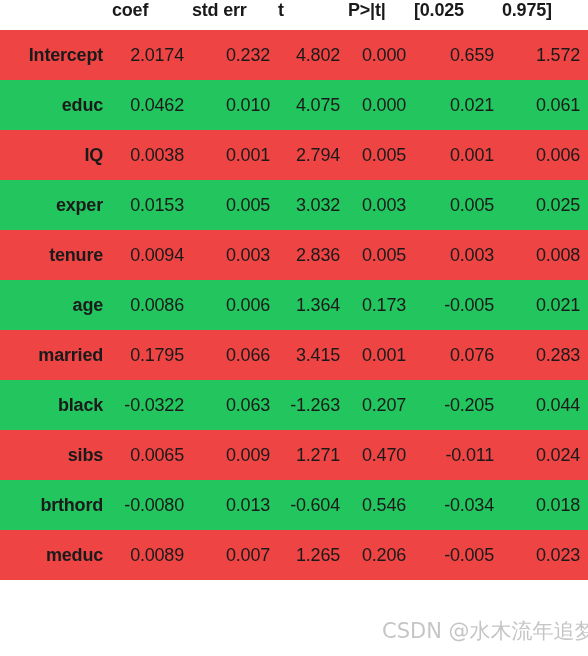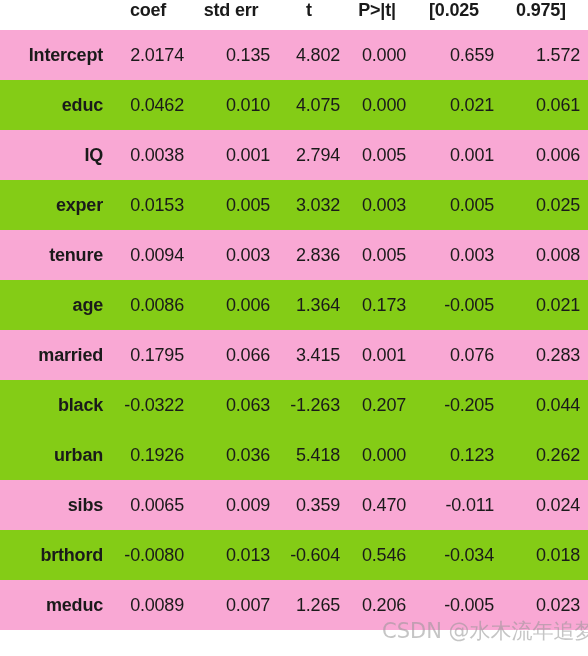--- a/index.html
+++ b/index.html
@@ -24,21 +24,21 @@
   #regression-table col.c-coef   { width: 80px; }
   #regression-table col.c-stderr { width: 86px; }
   #regression-table col.c-t      { width: 70px; }
   #regression-table col.c-p      { width: 66px; }
   #regression-table col.c-lo     { width: 88px; }
   #regression-table col.c-hi     { width: 86px; }
 
   #regression-table thead th {
     font-size: 18px;
     font-weight: bold;
-    text-align: center;
+    text-align: left;
     padding: 0 8px 9px 0;
     vertical-align: bottom;
     white-space: nowrap;
     letter-spacing: -0.2px;
   }
   #regression-table thead th.th-label {
     text-align: right;
   }
   #regression-table tbody td {
     font-size: 18px;
@@ -47,24 +47,24 @@
     height: 50px;
     vertical-align: middle;
     white-space: nowrap;
     letter-spacing: -0.2px;
   }
   #regression-table tbody td.cell-label {
     font-weight: bold;
     padding-right: 9px;
   }
   #regression-table tbody tr.stripe td {
-    background: #f9a8d4;
+    background: #ef4444;
   }
   #regression-table tbody tr.plain td {
-    background: #84cc16;
+    background: #22c55e;
   }
   .watermark {
     position: absolute;
     left: 382px;
     top: 617px;
     font-size: 21px;
     color: rgba(150,150,150,0.55);
     white-space: nowrap;
     pointer-events: none;
     font-family: "DejaVu Sans", "Liberation Sans", sans-serif;
@@ -91,21 +91,21 @@
       <th>t</th>
       <th>P&gt;|t|</th>
       <th>[0.025</th>
       <th>0.975]</th>
     </tr>
   </thead>
   <tbody id="table-body">
       <tr class="stripe">
         <td class="cell-label">Intercept</td>
         <td>2.0174</td>
-        <td>0.135</td>
+        <td>0.232</td>
         <td>4.802</td>
         <td>0.000</td>
         <td>0.659</td>
         <td>1.572</td>
       </tr>
       <tr class="plain">
         <td class="cell-label">educ</td>
         <td>0.0462</td>
         <td>0.010</td>
         <td>4.075</td>
@@ -160,34 +160,25 @@
       </tr>
       <tr class="plain">
         <td class="cell-label">black</td>
         <td>-0.0322</td>
         <td>0.063</td>
         <td>-1.263</td>
         <td>0.207</td>
         <td>-0.205</td>
         <td>0.044</td>
       </tr>
-      <tr class="plain">
-        <td class="cell-label">urban</td>
-        <td>0.1926</td>
-        <td>0.036</td>
-        <td>5.418</td>
-        <td>0.000</td>
-        <td>0.123</td>
-        <td>0.262</td>
-      </tr>
       <tr class="stripe">
         <td class="cell-label">sibs</td>
         <td>0.0065</td>
         <td>0.009</td>
-        <td>0.359</td>
+        <td>1.271</td>
         <td>0.470</td>
         <td>-0.011</td>
         <td>0.024</td>
       </tr>
       <tr class="plain">
         <td class="cell-label">brthord</td>
         <td>-0.0080</td>
         <td>0.013</td>
         <td>-0.604</td>
         <td>0.546</td>

